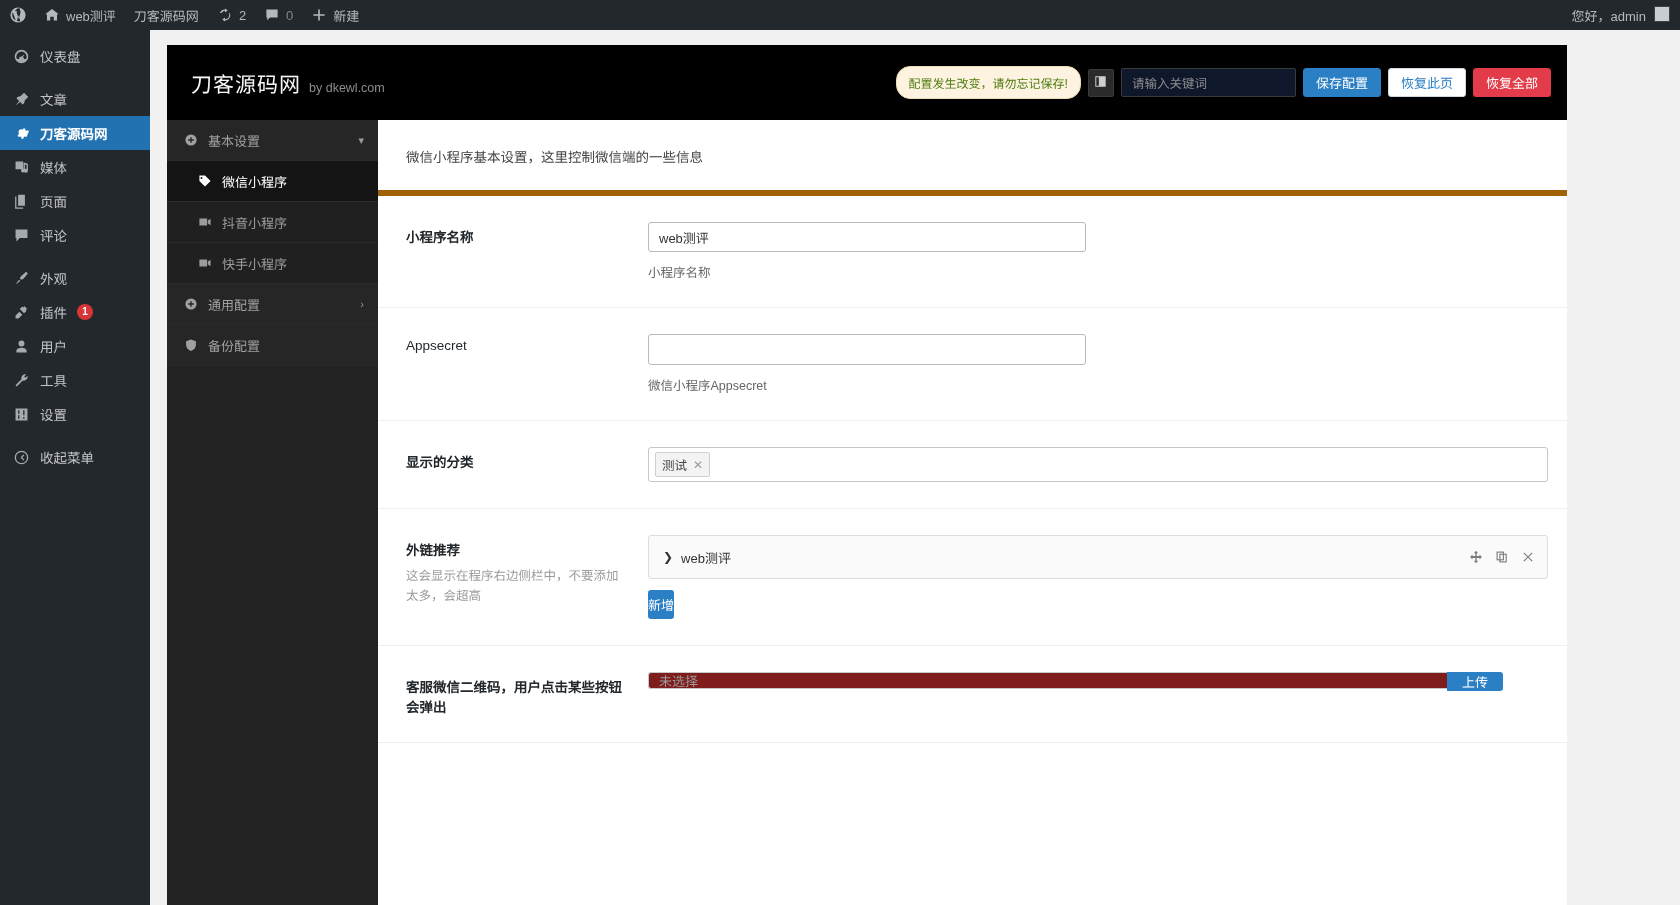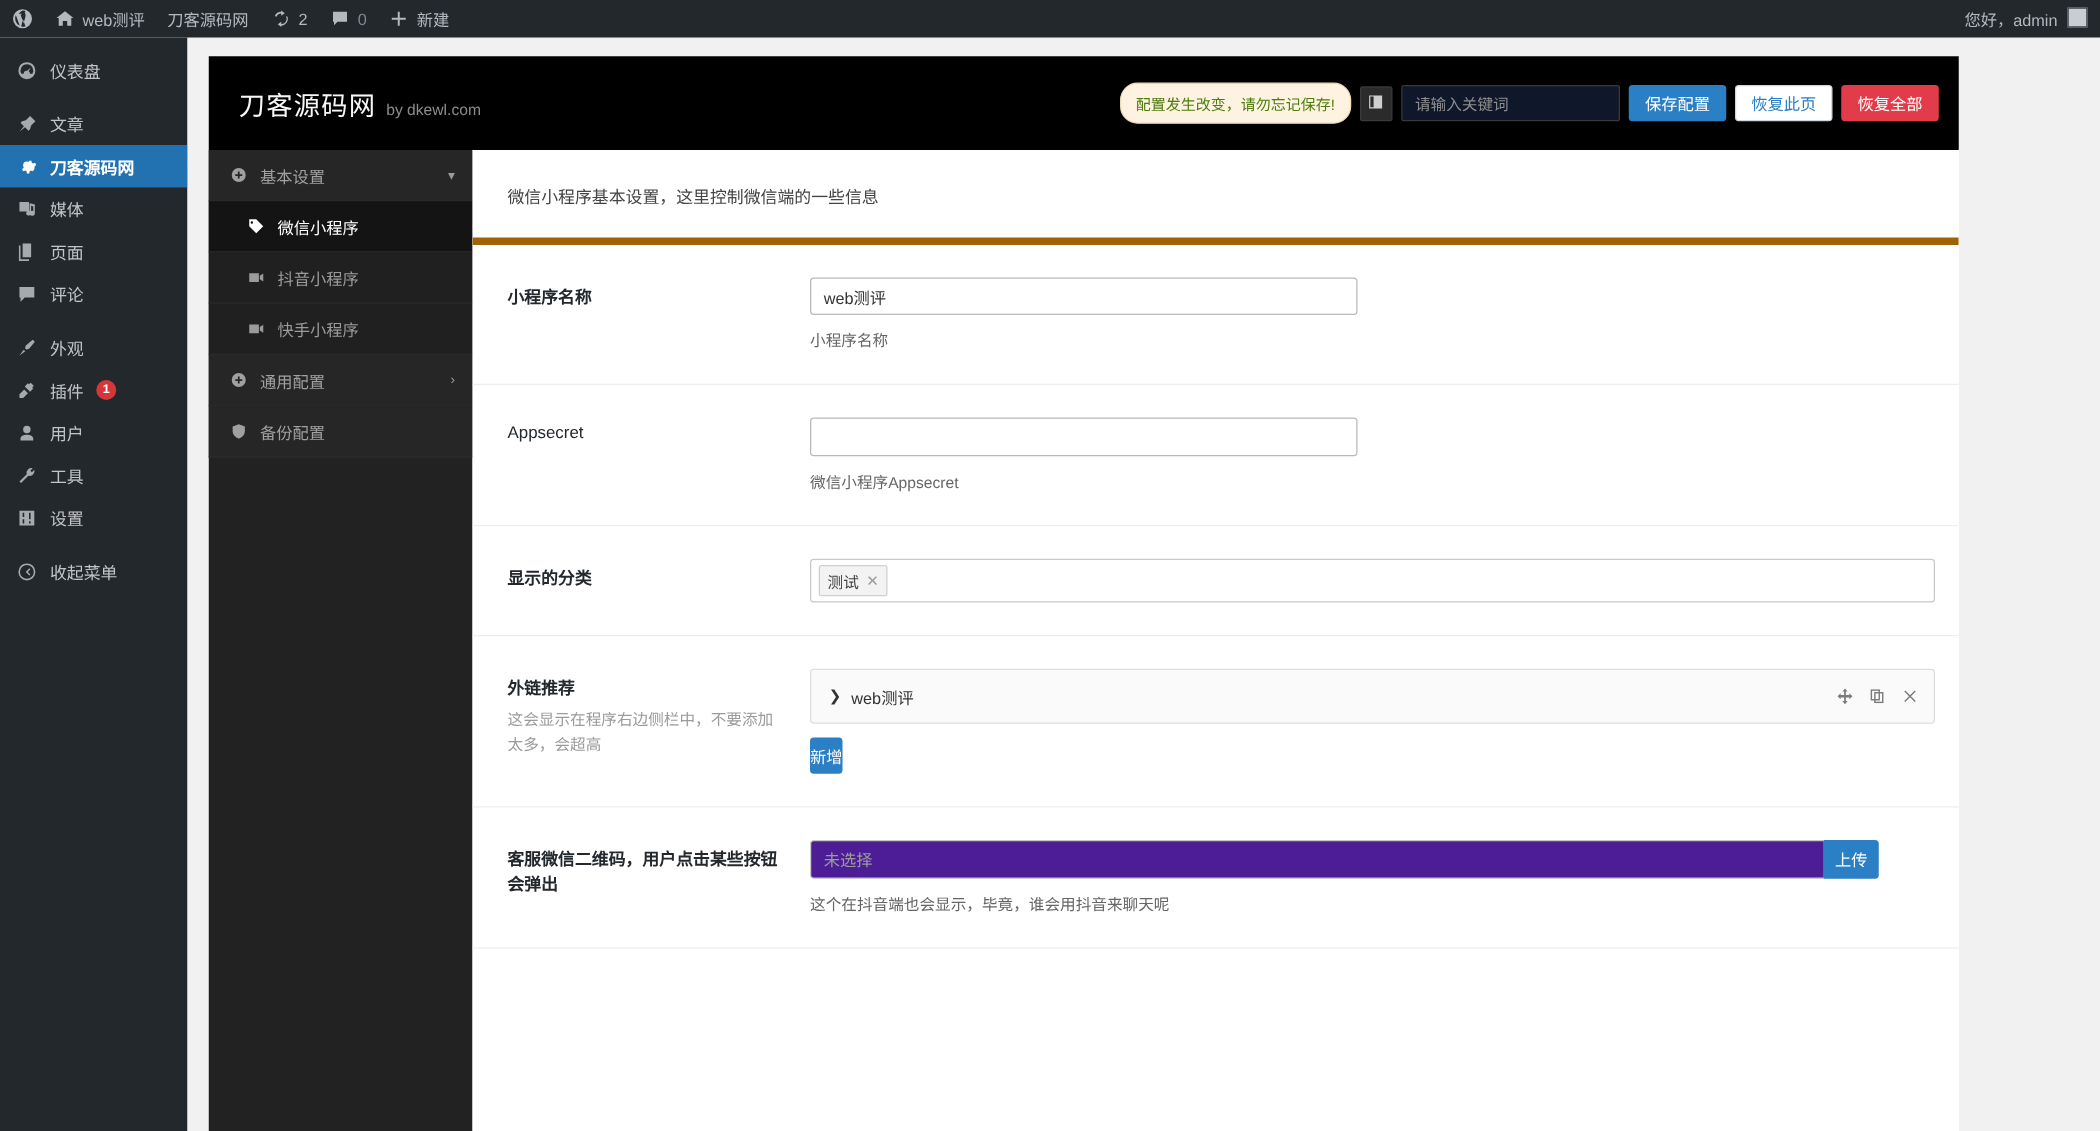--- a/index.html
+++ b/index.html
@@ -195,27 +195,27 @@
   .rep-actions span { cursor: pointer; display: inline-flex; }
   .btn-add {
     margin-top: 11px; background: #2b7fc4; color: #fff;
     height: 29px; padding: 0 0; border-radius: 3px; font-size: 13px;
     display: inline-flex; align-items: center; cursor: pointer;
   }
 
   
   .upload-row { display: flex; align-items: stretch; gap: 0; }
   .upload-input {
-    flex: 1 1 auto; height: 31px; border: 1px solid #c8c8c8;
-    border-right: none; border-radius: 3px 0 0 3px; background: #4c1d95;
+    flex: 1 1 auto; height: 17px; border: 1px solid #c8c8c8;
+    border-right: none; border-radius: 3px 0 0 3px; background: #7f1d1d;
     padding: 0 10px; display: flex; align-items: center;
     color: #9b9b9b; font-size: 13px;
   }
   .upload-btn {
-    width: 44px; background: #2b7fc4; color: #fff;
+    width: 56px; background: #2b7fc4; color: #fff;
     border-radius: 0 3px 3px 0; font-size: 13px;
     display: flex; align-items: center; justify-content: center; cursor: pointer;
   }
 </style>
 </head>
 <body>
 
 <div id="adminbar">
   <div class="ab-item ab-logo">
     <span class="ab-icon">
@@ -545,20 +545,19 @@
 
         <div class="field-row">
           <div class="field-label">
             <div class="field-title bold">客服微信二维码，用户点击某些按钮会弹出</div>
           </div>
           <div class="field-control">
             <div class="upload-row" style="width:855px">
               <div class="upload-input">未选择</div>
               <div class="upload-btn">上传</div>
             </div>
-            <div class="field-hint">这个在抖音端也会显示，毕竟，谁会用抖音来聊天呢</div>
           </div>
         </div>
 
       </div>
     </div>
   </div>
 </div>
 
 </body></html>

